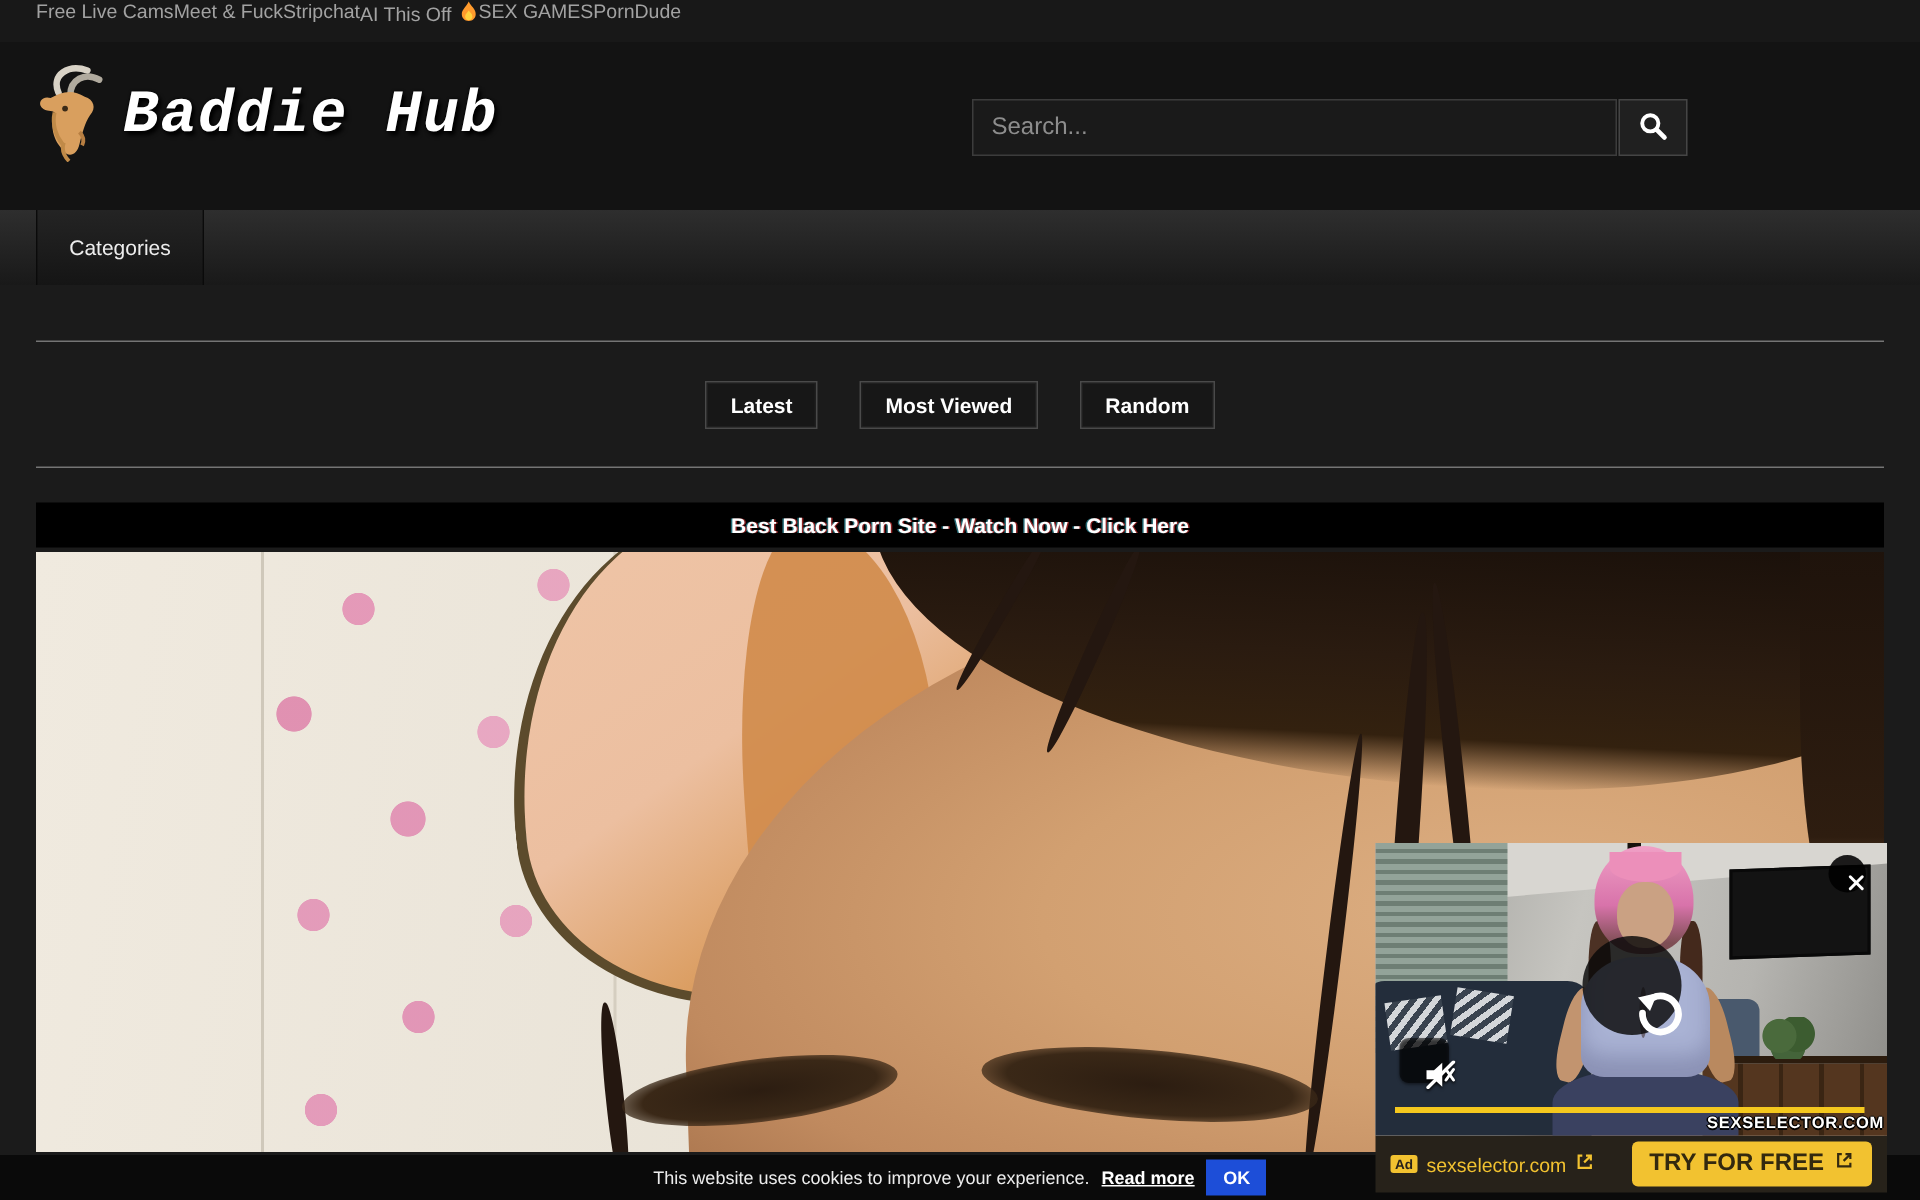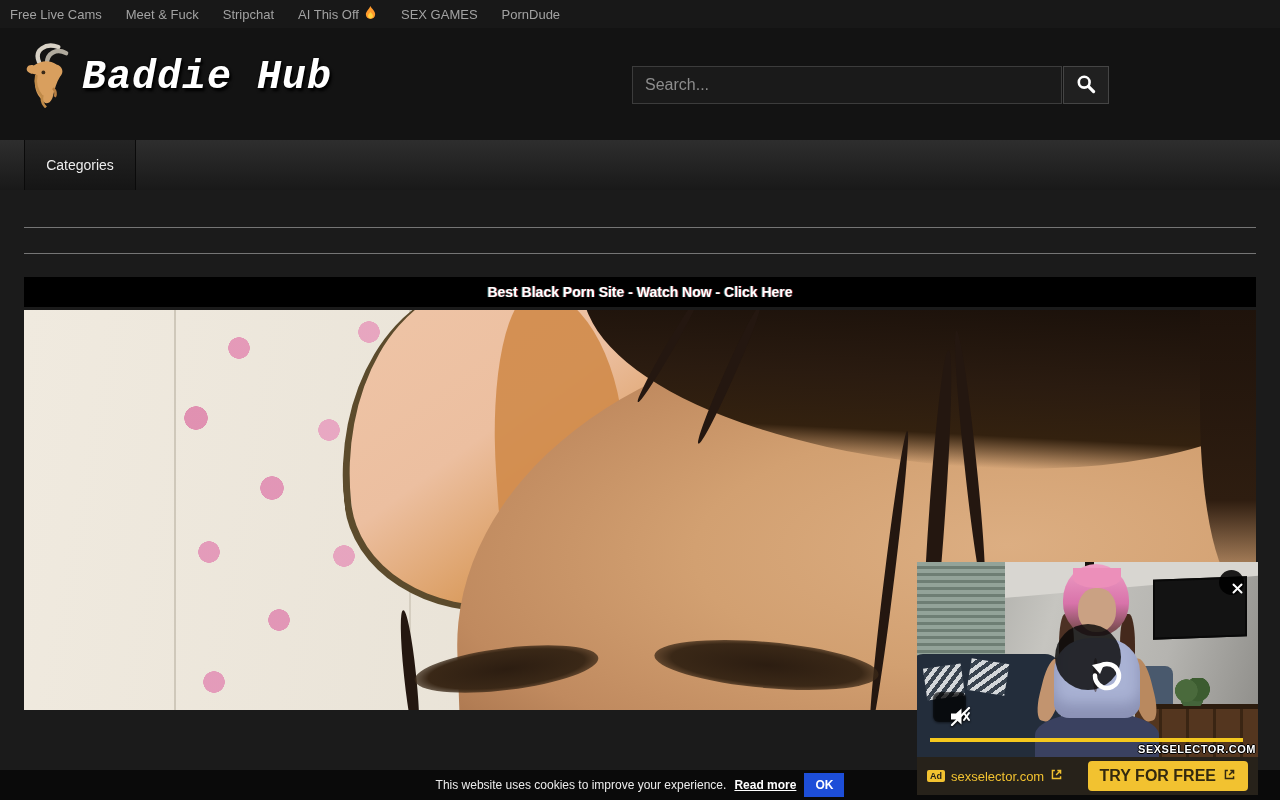--- a/index.html
+++ b/index.html
@@ -1,28 +1,28 @@
 <!DOCTYPE html>
 <html><head>
 <meta charset="utf-8">
 <style>
   * { margin:0; padding:0; box-sizing:border-box; }
   html,body { width:1280px; height:800px; overflow:hidden; }
   body { background:#1b1b1b; font-family:"Liberation Sans", sans-serif; position:relative; }
 
   
-  .topbar { height:28px; background:#181818; display:flex; align-items:center; gap:24px; padding:0 10px; }
+  .topbar { height:28px; background:#181818; display:flex; align-items:flex-start; padding:0 24px; }
   .topbar a { color:#a2a2a2; font-size:13px; text-decoration:none; display:flex; align-items:center; gap:5px; }
 
   
   .header { height:112px; background:#131313; position:relative; }
   .logo { position:absolute; left:18px; top:14px; display:flex; align-items:center; gap:8px; cursor:pointer; }
   .brand { font-family:Liberation Mono, monospace; font-style:italic; font-weight:bold; font-size:40px;
            color:#fff; text-shadow:2px 3px 3px #000, 0 0 2px #000; letter-spacing:1px; }
-  .search-wrap { position:absolute; left:632px; top:38px; display:flex; }
+  .search-wrap { position:absolute; left:648px; top:38px; display:flex; }
   .search-input { width:430px; height:38px; background:#1a1a1a; border:1px solid #3c3c3c; color:#cfcfcf;
                   font-size:16px; padding:0 12px; outline:none; }
   .search-input::placeholder { color:#8d8d8d; }
   .search-btn { width:46px; height:38px; margin-left:1px; background:#202020; border:1px solid #454545;
                 display:flex; align-items:center; justify-content:center; cursor:pointer; }
 
   
   .navbar { height:50px; background:linear-gradient(#2e2e2e, #191919); display:flex; }
   .nav-item { margin-left:24px; width:112px; height:100%; display:flex; align-items:center; justify-content:center;
               background:linear-gradient(#242424,#151515); border-left:1px solid #0a0a0a; border-right:1px solid #0a0a0a;
@@ -196,20 +196,25 @@
   </div>
 </div>
 
 <div class="navbar">
   <div class="nav-item">Categories</div>
 </div>
 
 <div class="content">
   <hr class="divider div1">
 
+  <div class="tabs">
+    <button class="tab-btn">Latest</button>
+    <button class="tab-btn">Most Viewed</button>
+    <button class="tab-btn">Random</button>
+  </div>
 
   <hr class="divider div2">
 
   <a href="#" class="banner">Best Black Porn Site - Watch Now - Click Here</a>
 
   <div class="photo">
     <div class="wall"></div>
     <div class="wall-seam1"></div>
     <div class="wall-seam2"></div>
     <div class="dots"></div>

